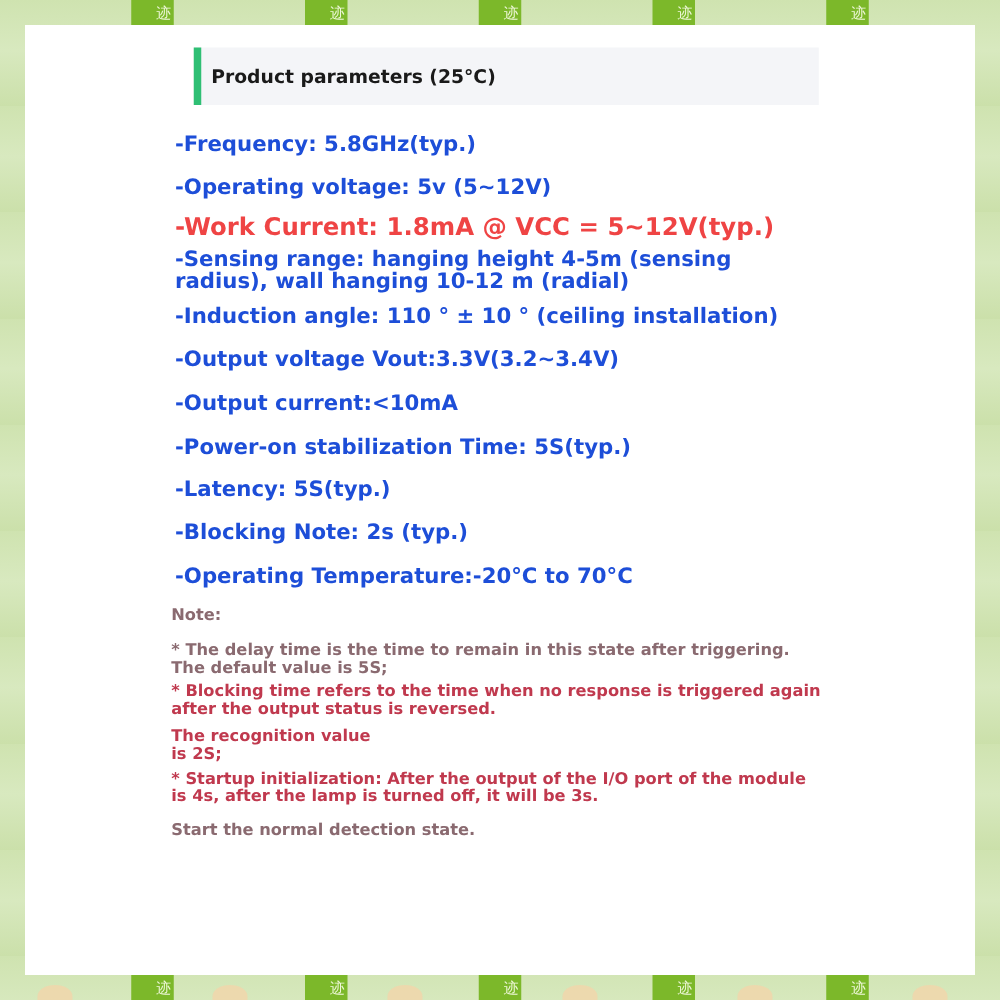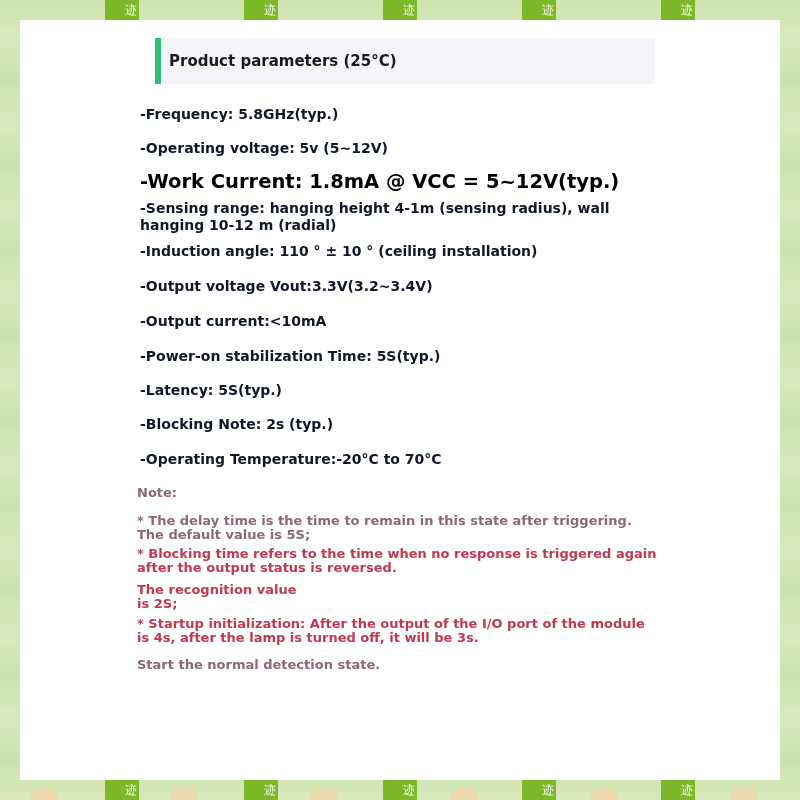--- a/index.html
+++ b/index.html
@@ -35,24 +35,24 @@
     }
     .header-accent {
       position: absolute; left: 0; top: 0; width: 6px; height: 46px; background: #2fbf74;
     }
     .header-title {
       position: absolute; left: 14px; top: 0; line-height: 46px;
       font-size: 15px; font-weight: bold; color: #1a1a1a;
     }
     .params { position: absolute; left: 120px; top: 84px; width: 520px; }
     .param {
-      font-size: 14px; font-weight: bold; color: #0f172a;
+      font-size: 17px; font-weight: bold; color: #1d4ed8;
       position: absolute; left: 0; white-space: nowrap;
     }
-    .param.big { font-size: 19.5px; color: #000000; }
+    .param.big { font-size: 19.5px; color: #ef4444; }
     .param.wrap { white-space: normal; width: 500px; line-height: 17px; }
     .notes { position: absolute; left: 117px; top: 464px; width: 530px; }
     .note {
       position: absolute; left: 0; font-size: 13px; font-weight: bold;
       line-height: 14px; width: 520px;
     }
     .note.gray { color: #8a6a70; }
     .note.red { color: #c0394e; }
   </style>
 </head>
@@ -83,21 +83,21 @@
 
   <div class="header">
     <div class="header-accent"></div>
     <div class="header-title">Product parameters (25°C)</div>
   </div>
 
   <div class="params">
     <div class="param" style="top:2px">-Frequency: 5.8GHz(typ.)</div>
     <div class="param" style="top:36px">-Operating voltage: 5v (5~12V)</div>
     <div class="param big" style="top:66px">-Work Current: 1.8mA @ VCC = 5~12V(typ.)</div>
-    <div class="param wrap" style="top:96px">-Sensing range: hanging height 4-1m (sensing radius), wall hanging 10-12 m (radial)</div>
+    <div class="param wrap" style="top:96px">-Sensing range: hanging height 4-5m (sensing radius), wall hanging 10-12 m (radial)</div>
     <div class="param" style="top:139px">-Induction angle: 110 ° ± 10 ° (ceiling installation)</div>
     <div class="param" style="top:174px">-Output voltage Vout:3.3V(3.2~3.4V)</div>
     <div class="param" style="top:209px">-Output current:&lt;10mA</div>
     <div class="param" style="top:244px">-Power-on stabilization Time: 5S(typ.)</div>
     <div class="param" style="top:278px">-Latency: 5S(typ.)</div>
     <div class="param" style="top:312px">-Blocking Note: 2s (typ.)</div>
     <div class="param" style="top:347px">-Operating Temperature:-20°C to 70°C</div>
   </div>
 
   <div class="notes">

